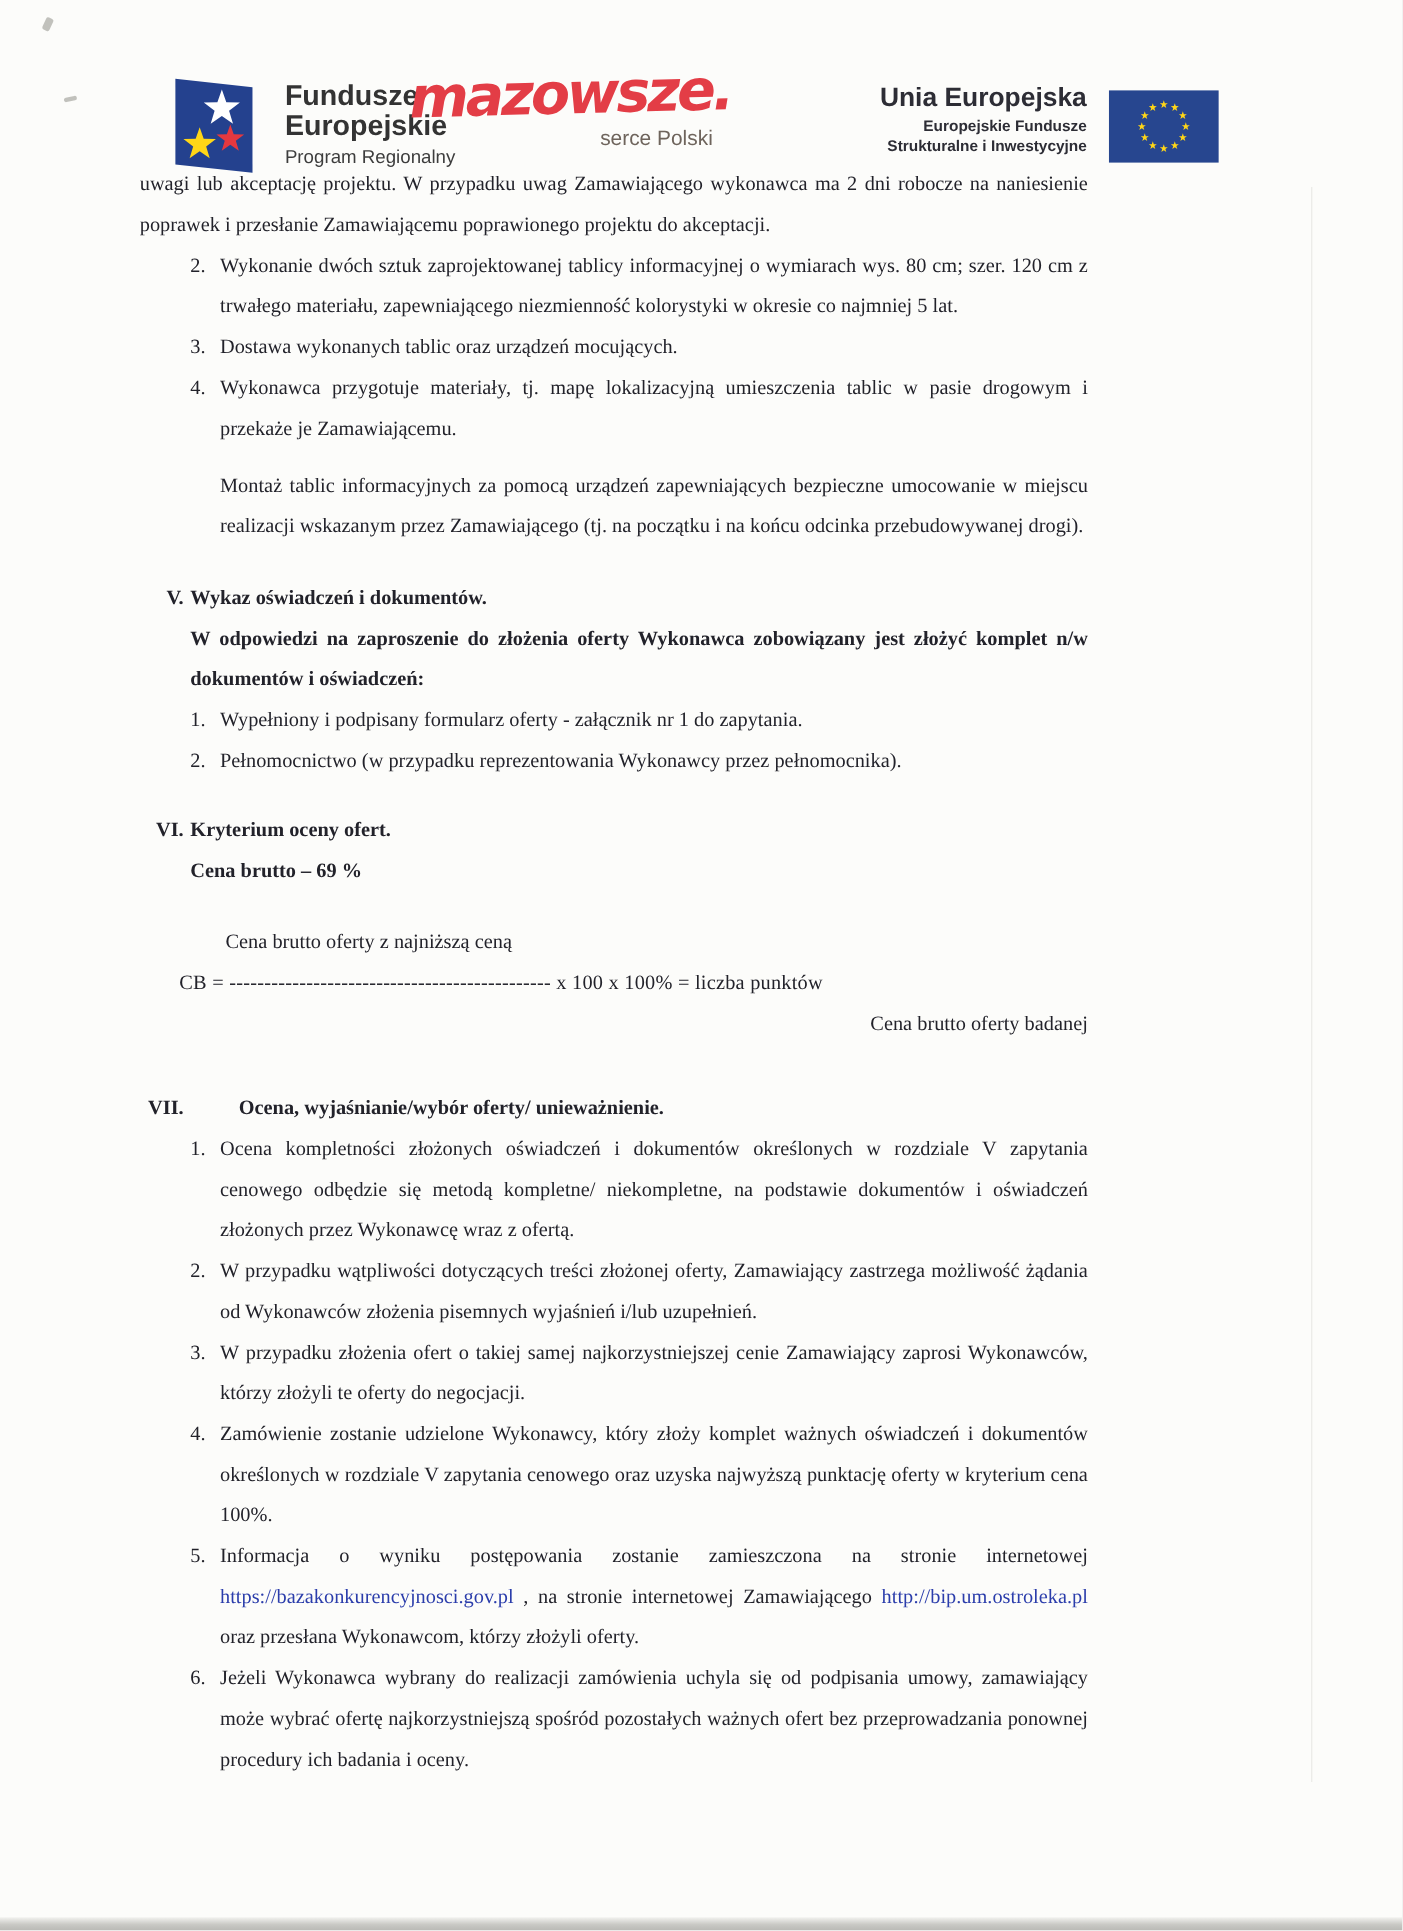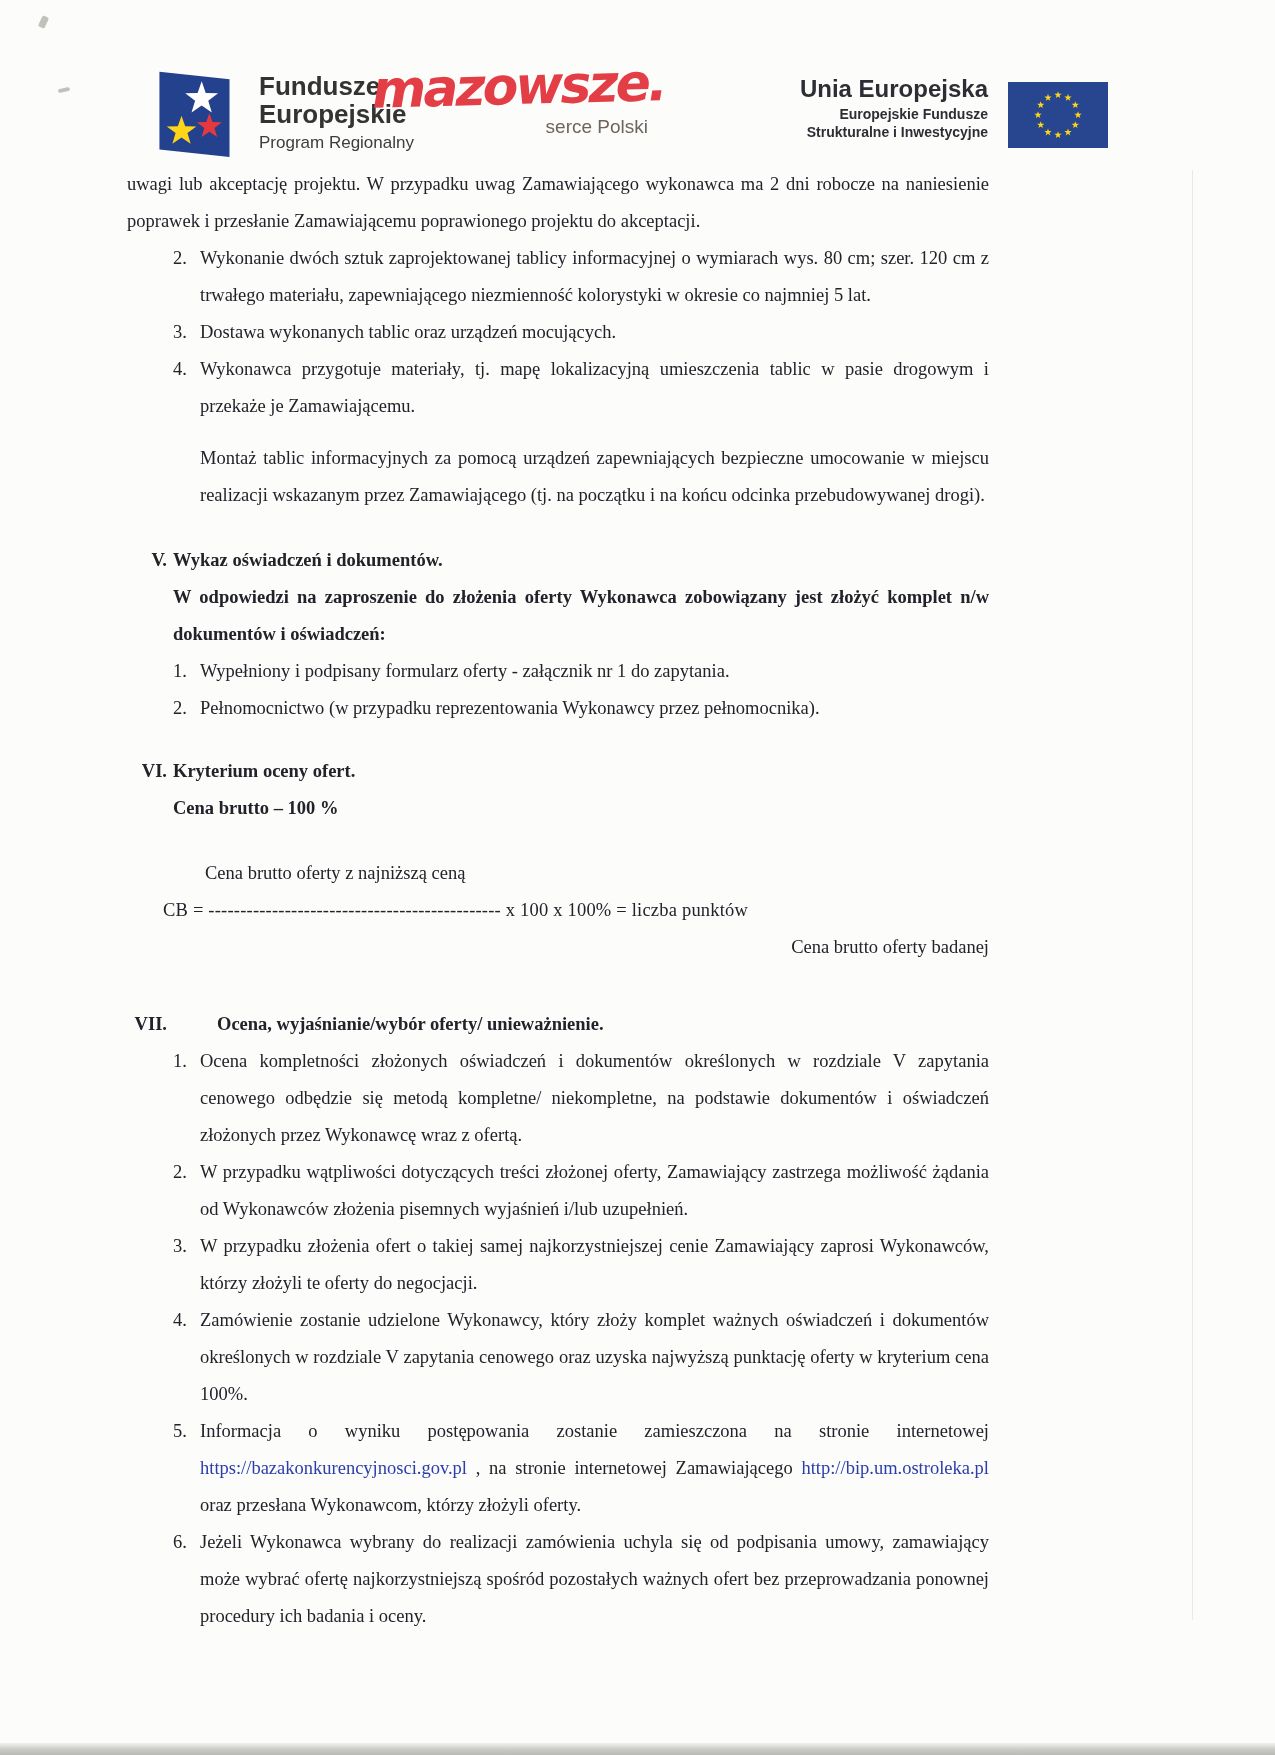--- a/index.html
+++ b/index.html
@@ -22,21 +22,21 @@
     display:inline-block; line-height:56px;
   }
   .mz-sub{font-family:"Liberation Sans", sans-serif; font-size:19px; color:#6e645c;
     text-align:right; padding-right:14px; margin-top:2px;}
   .logo-ue{left:700px; top:72px; display:flex; align-items:flex-start; gap:20px;}
   .ue-text{width:288px; text-align:right; font-family:"Liberation Sans", sans-serif; color:#2d2d35; padding-top:4px;}
   .ue-title{font-size:24px; font-weight:bold; line-height:26px;}
   .ue-sub{font-size:14px; font-weight:bold; line-height:18px; margin-top:3px;}
   .logo-ue svg{display:block; margin-top:10px;}
   
-  .content{position:absolute; left:127px; top:166px; width:862px;
+  .content{position:absolute; left:127px; top:150px; width:862px;
     font-size:18.5px; line-height:37px;}
   .just{text-align:justify;}
   .p-indent{margin-left:73px;}
   .row{display:flex;}
   .row .num{flex:0 0 27px; margin-left:46px;}
   .row .txt{flex:1; text-align:justify;}
   .sec{display:flex; font-weight:bold;}
   .sec .roman{flex:0 0 40px; text-align:right; margin-right:6px;}
   .bold-ml{font-weight:bold; margin-left:46px;}
   .mt15{margin-top:15px;} .mt26{margin-top:26px;} .mt28{margin-top:28px;}
@@ -146,21 +146,21 @@
     </div>
     <div class="row">
       <span class="num">2.</span>
       <div class="txt">Pełnomocnictwo (w przypadku reprezentowania Wykonawcy przez pełnomocnika).</div>
     </div>
 
     <div class="sec mt26">
       <span class="roman">VI.</span>
       <span>Kryterium oceny ofert.</span>
     </div>
-    <div class="bold-ml">Cena brutto – 100 %</div>
+    <div class="bold-ml">Cena brutto – 69 %</div>
 
     <div class="f-num mt28">Cena brutto oferty z najniższą ceną</div>
     <div class="f-cb">CB = ---------------------------------------------- x 100 x 100% = liczba punktów</div>
     <div class="f-den">Cena brutto oferty badanej</div>
 
     <div class="sec mt50">
       <span class="roman">VII.</span>
       <span>Ocena, wyjaśnianie/wybór oferty/ unieważnienie.</span>
     </div>
     <div class="row">

